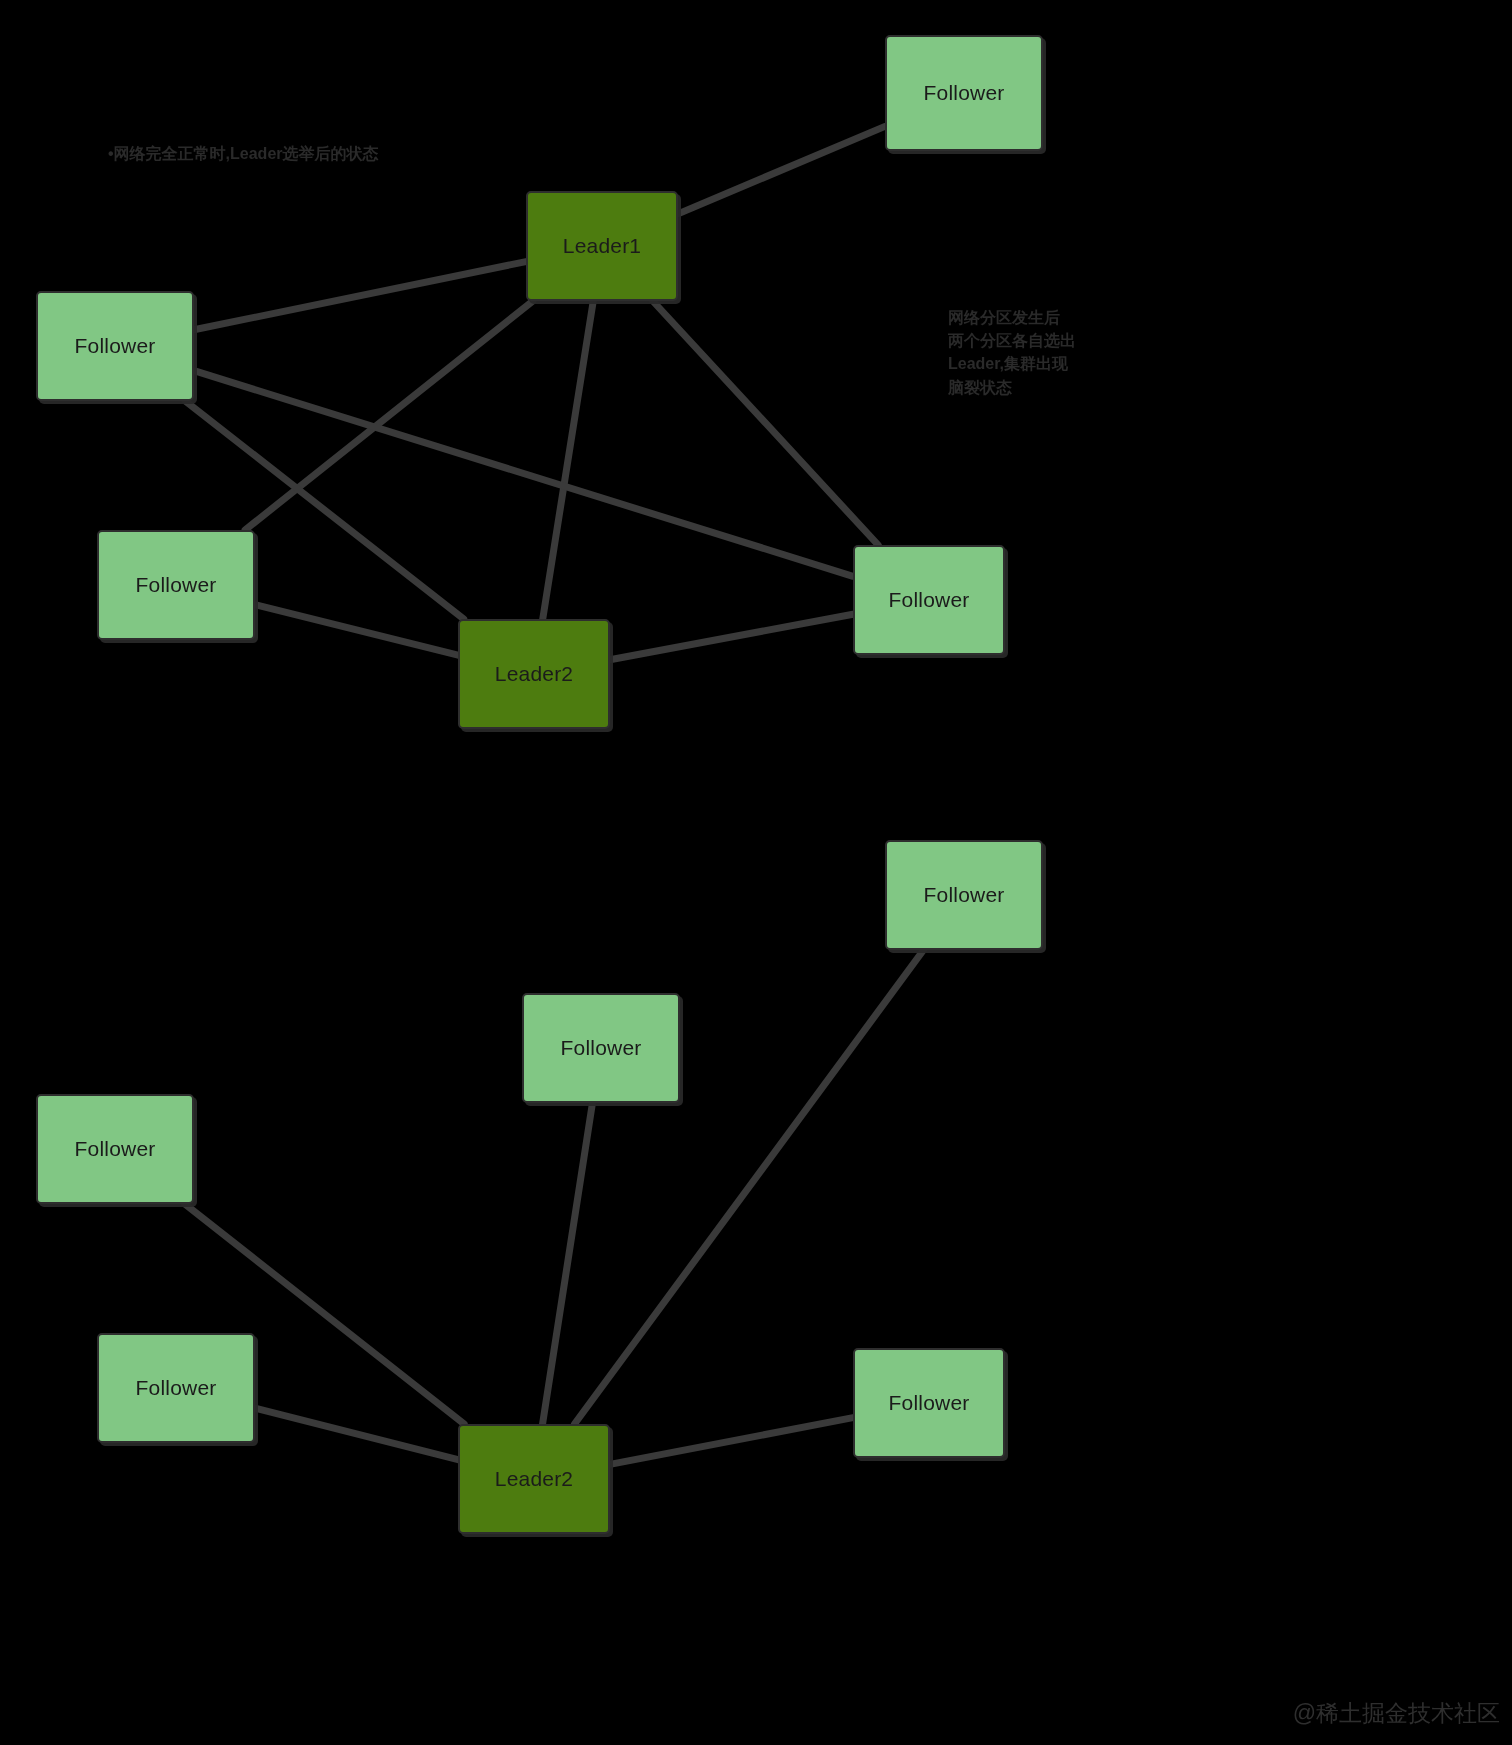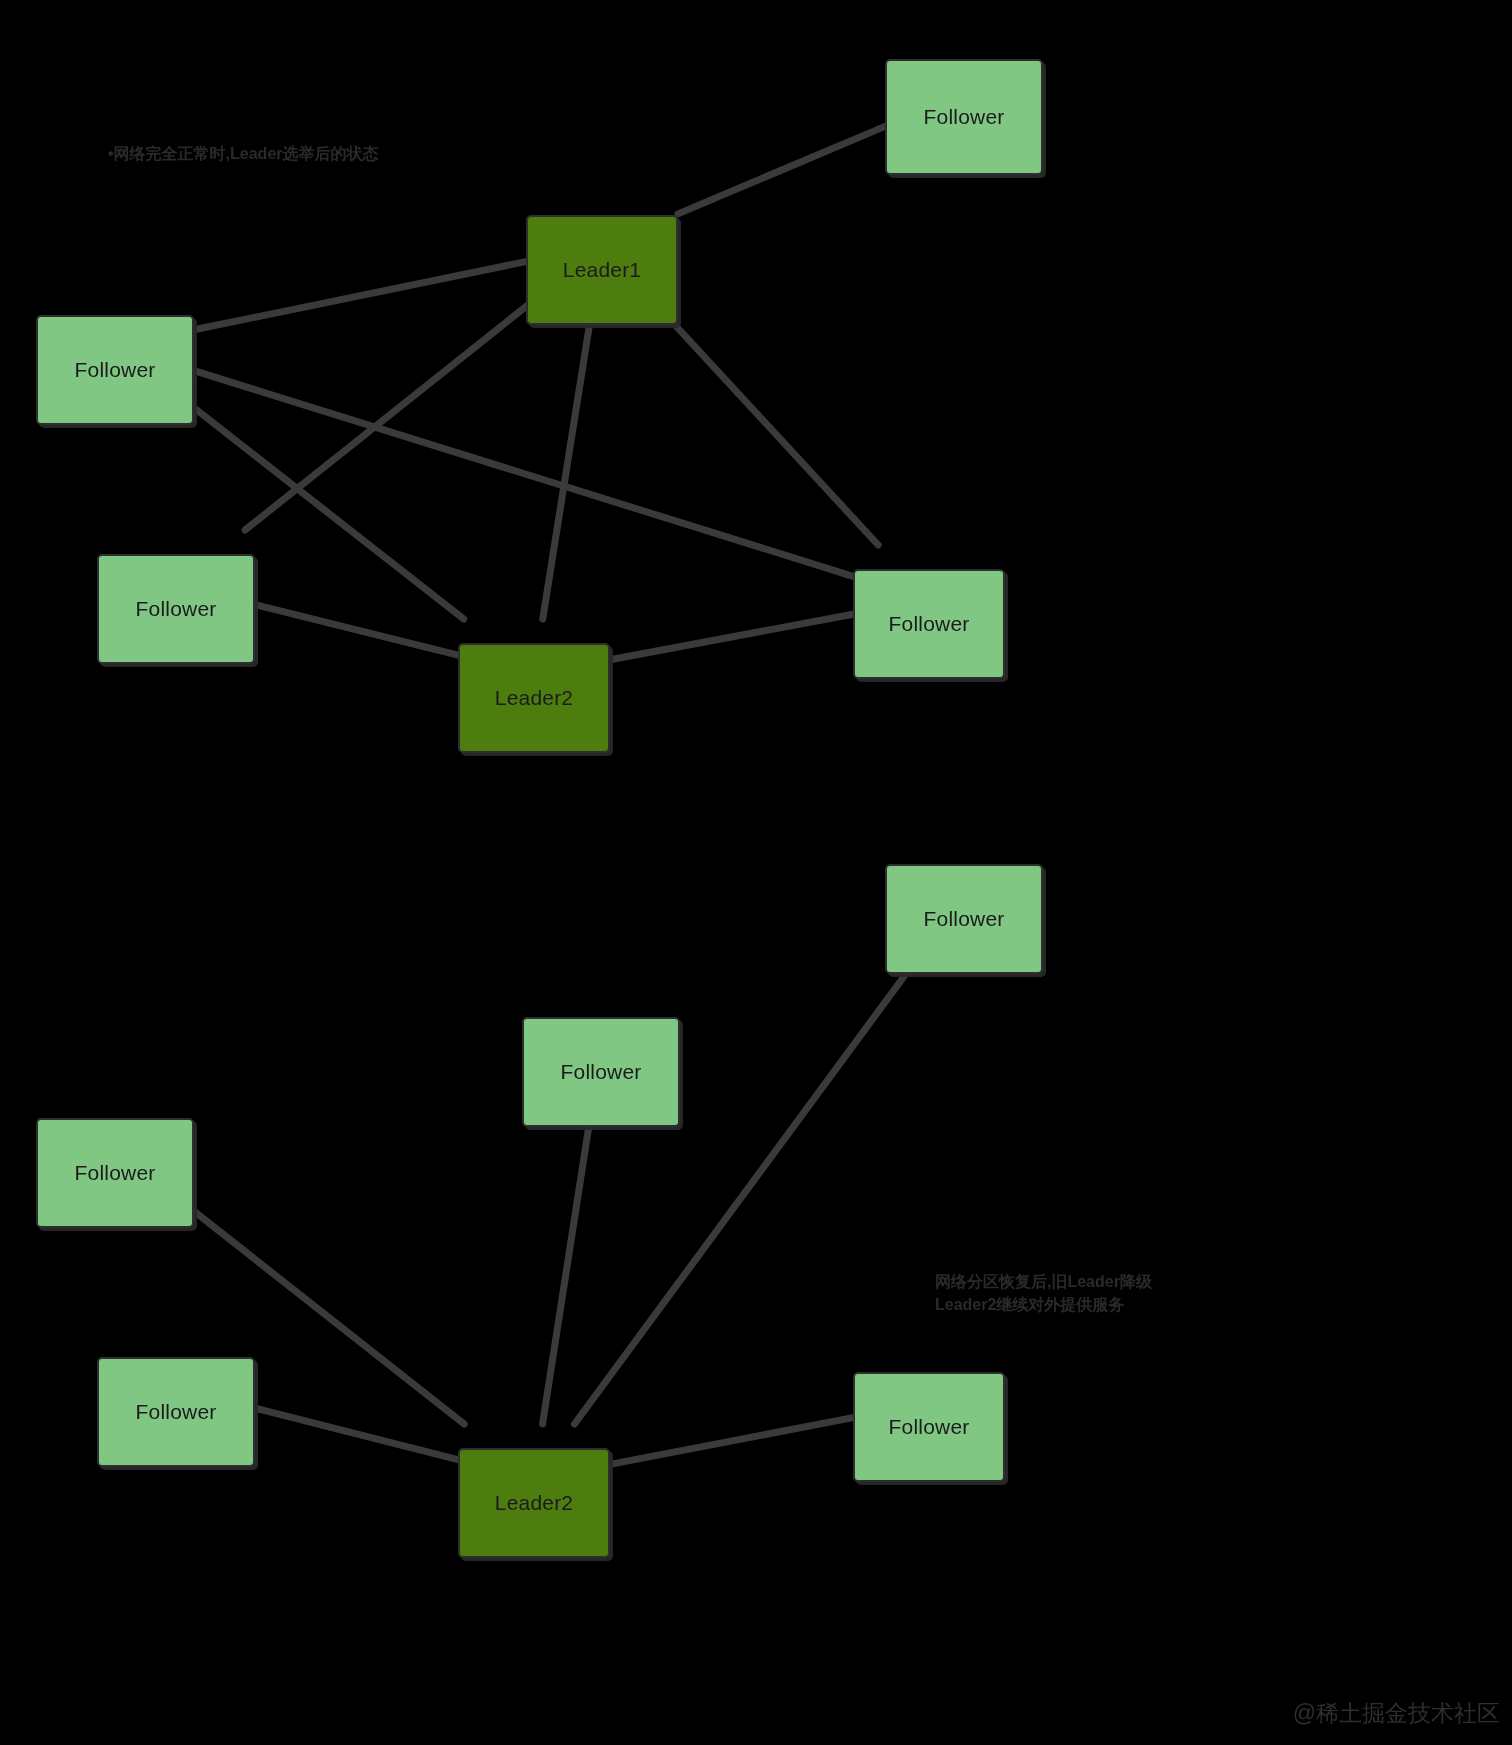--- a/index.html
+++ b/index.html
@@ -41,21 +41,20 @@
     border-radius: 5px;
     border: 2px solid #2e2e2e;
     box-shadow: 3px 3px 0 rgba(40,40,40,0.95);
     display: flex;
     align-items: center;
     justify-content: center;
     color: #1b1b1b;
     font-size: 21px;
     letter-spacing: 0.2px;
     font-family: "Liberation Sans", "DejaVu Sans", sans-serif;
-    margin-top: 24px;
   }
   .node.follower {
     background: #81c784;
   }
   .node.leader {
     background: #4d7c0f;
   }
   .node-label {
     pointer-events: none;
     white-space: nowrap;
@@ -145,19 +144,21 @@
       <div class="node follower" style="left: 97px; top: 1333px; width: 158px; height: 110px;">
         <span class="node-label">Follower</span>
       </div>
       <div class="node follower" style="left: 853px; top: 1348px; width: 152px; height: 110px;">
         <span class="node-label">Follower</span>
       </div>
     </div>
 
   <div class="annotation a-top">•网络完全正常时,Leader选举后的状态</div>
 
+  <div class="annotation a-right">网络分区发生后
+两个分区各自选出
+Leader,集群出现
+脑裂状态</div>
 
-  <div class="annotation a-bottom">网络分区恢复后,旧Leader降级
-Leader2继续对外提供服务</div>
 
   <div id="watermark">@稀土掘金技术社区</div>
 
 </div>
 
 </body></html>

